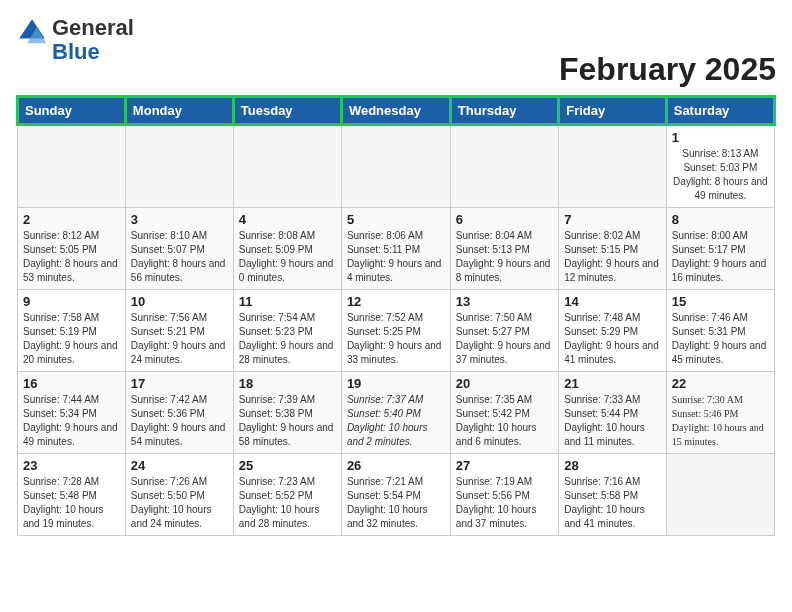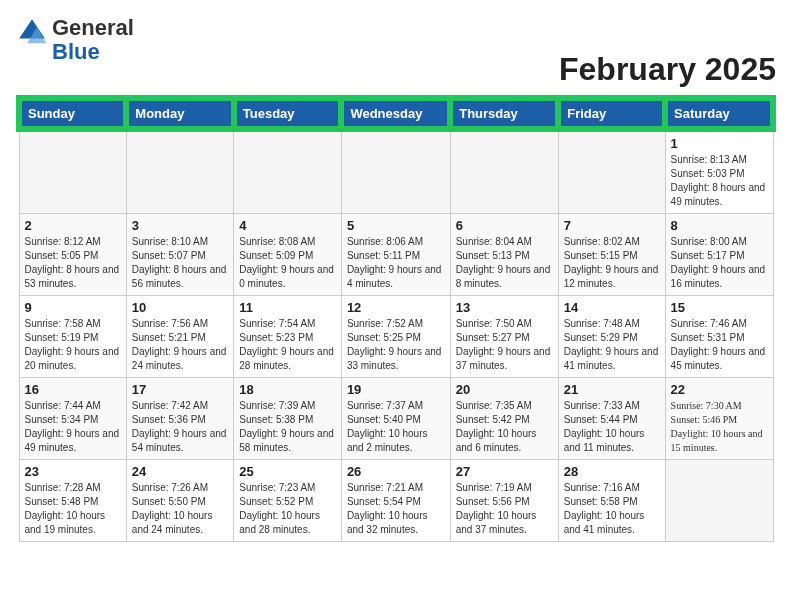--- a/index.html
+++ b/index.html
@@ -52,21 +52,21 @@
       border-collapse: collapse;
       margin-top: 8px;
     }
     .calendar th {
       background: #1a5fa8;
       color: #fff;
       font-size: 13px;
       font-weight: bold;
       padding: 5px 6px;
       text-align: left;
-      border: 6px solid #22c55e;
+      border: 3px solid #22c55e;
     }
     .calendar td {
       border: 1px solid #ccc;
       vertical-align: top;
       padding: 4px 5px;
       font-size: 10.5px;
       color: #333;
       width: 110px;
       min-height: 80px;
       background: #fff;
@@ -127,21 +127,21 @@
   <tbody id="calendar-body">
   <tr>
         <td class="empty"></td>
         <td class="empty"></td>
         <td class="empty"></td>
         <td class="empty"></td>
         <td class="empty"></td>
         <td class="empty"></td>
         <td>
           <span class="day-number">1</span>
-          <div class="day-info" style="white-space: pre-line;">Sunrise: 8:13 AM
+          <div class="day-info" style="white-space: pre-line; text-align: center;">Sunrise: 8:13 AM
 Sunset: 5:03 PM
 Daylight: 8 hours and 49 minutes.</div>
         </td>
       </tr>
       <tr>
         <td>
           <span class="day-number">2</span>
           <div class="day-info" style="white-space: pre-line;">Sunrise: 8:12 AM
 Sunset: 5:05 PM
 Daylight: 8 hours and 53 minutes.</div>
@@ -241,21 +241,21 @@
 Daylight: 9 hours and 54 minutes.</div>
         </td>
         <td>
           <span class="day-number">18</span>
           <div class="day-info" style="white-space: pre-line;">Sunrise: 7:39 AM
 Sunset: 5:38 PM
 Daylight: 9 hours and 58 minutes.</div>
         </td>
         <td>
           <span class="day-number">19</span>
-          <div class="day-info" style="white-space: pre-line;">Sunrise: 7:37 AM
+          <div class="day-info" style="white-space: pre-line; font-style: italic;">Sunrise: 7:37 AM
 Sunset: 5:40 PM
 Daylight: 10 hours and 2 minutes.</div>
         </td>
         <td>
           <span class="day-number">20</span>
           <div class="day-info" style="white-space: pre-line;">Sunrise: 7:35 AM
 Sunset: 5:42 PM
 Daylight: 10 hours and 6 minutes.</div>
         </td>
         <td>

